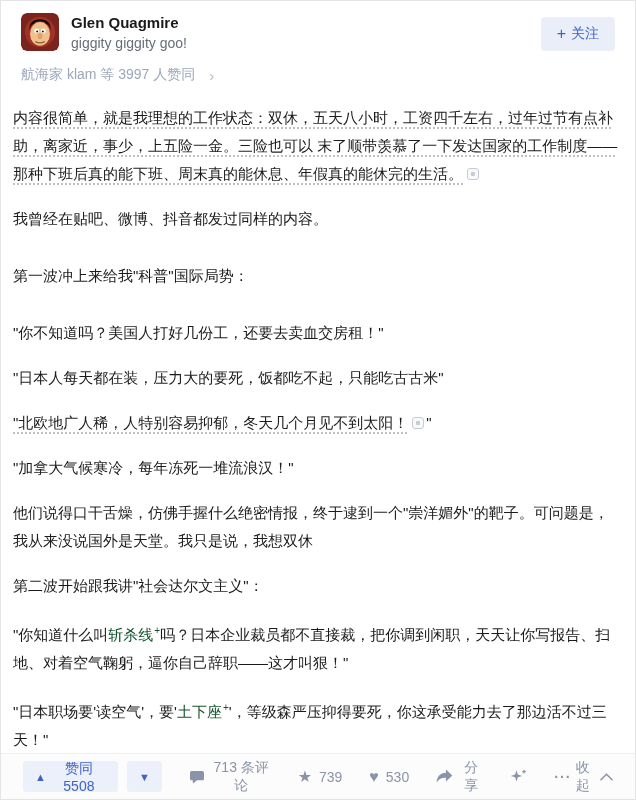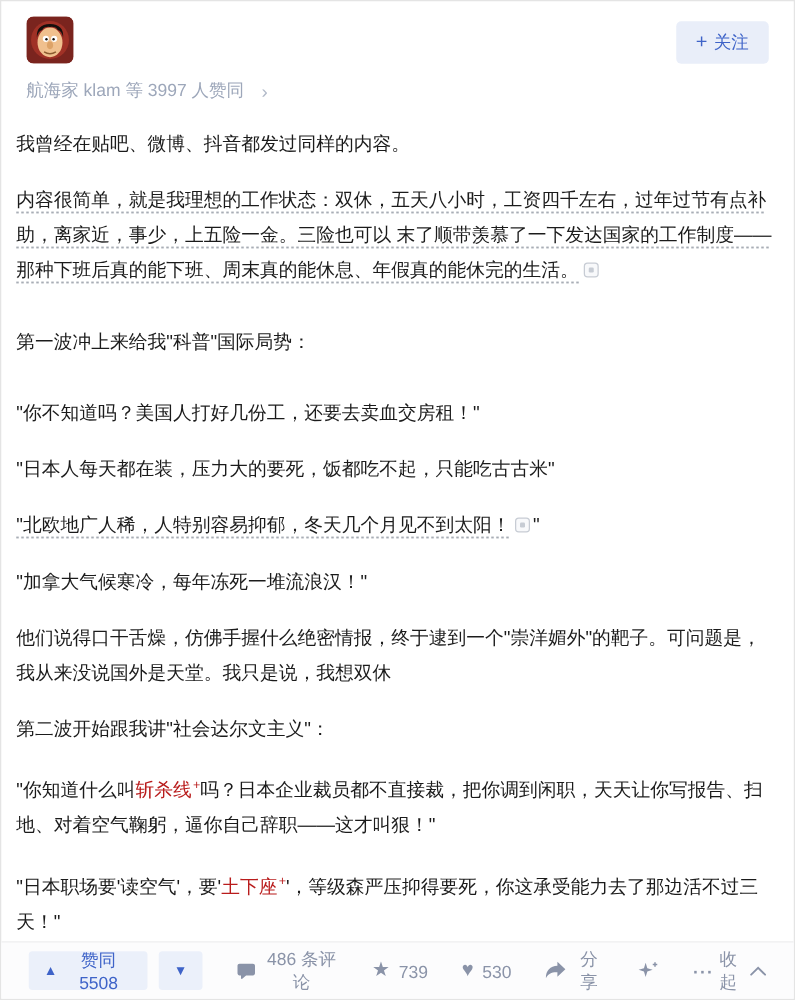--- a/index.html
+++ b/index.html
@@ -29,21 +29,21 @@
   }
   .endorse .chev { font-size:15px; color:#b2bac9; }
   
   .content { padding:20px 12px 60px 12px; font-size:15px; line-height:28px; color:#1b1b1b; }
   .content p { margin:0 0 17px 0; }
   .content p.gap { margin-top:29px; }
   .hl {
     text-decoration-line:underline; text-decoration-style:dotted;
     text-decoration-color:#a8adb5; text-underline-offset:5px; cursor:pointer;
   }
-  .tlink { color:#b91c1c; text-decoration:none; cursor:pointer; }
+  .tlink { color:#14532d; text-decoration:none; cursor:pointer; }
   .tlink sup { font-size:10px; margin-left:1px; }
   .marker {
     display:inline-block; width:12px; height:12px; margin:0 2px 0 4px;
     border:1px solid #c7ccd4; border-radius:3px; background:#f8f9fb;
     vertical-align:-1px; cursor:pointer; position:relative;
   }
   .marker::after {
     content:""; position:absolute; left:3px; top:3px; width:4px; height:4px;
     border-radius:1px; background:#c7ccd4;
   }
@@ -83,34 +83,38 @@
         <ellipse cx="20" cy="22" rx="10.5" ry="12.5" fill="#f0c08e"></ellipse>
         <path d="M9 18 Q8 7 20 6.5 Q32 7 31 18 Q30 12 26.5 11.5 Q25 8.5 20 9 Q15 8.5 13.5 11.5 Q10 12 9 18 Z" fill="#14100d"></path>
         <circle cx="16.5" cy="19" r="2.6" fill="#fff"></circle>
         <circle cx="23.5" cy="19" r="2.6" fill="#fff"></circle>
         <circle cx="17" cy="19.4" r="1" fill="#14100d"></circle>
         <circle cx="23" cy="19.4" r="1" fill="#14100d"></circle>
         <ellipse cx="20" cy="24.5" rx="2.6" ry="3.2" fill="#dda368"></ellipse>
         <path d="M15 30 Q20 33 25 30" stroke="#8a5a2e" stroke-width="1.2" fill="none"></path>
       </svg>
     </div>
+    <div class="hinfo">
+      <div class="uname">Glen Quagmire</div>
+      <div class="utag">giggity giggity goo!</div>
+    </div>
     <button class="follow-btn">
       <span class="follow-plus">+</span>
       <span>关注</span>
     </button>
   </div>
 
   <div class="endorse">
     <span>航海家 klam 等 3997 人赞同</span>
     <span class="chev">›</span>
   </div>
 
   <div class="content">
+      <p><span class="hl">内容很简单，就是我理想的工作状态：双休，五天八小时，工资四千左右，过年过节有点补助，离家近，事少，上五险一金。三险也可以 末了顺带羡慕了一下发达国家的工作制度——那种下班后真的能下班、周末真的能休息、年假真的能休完的生活。</span><span class="marker"></span></p>
       <p><span>我曾经在贴吧、微博、抖音都发过同样的内容。</span></p>
-      <p><span class="hl">内容很简单，就是我理想的工作状态：双休，五天八小时，工资四千左右，过年过节有点补助，离家近，事少，上五险一金。三险也可以 末了顺带羡慕了一下发达国家的工作制度——那种下班后真的能下班、周末真的能休息、年假真的能休完的生活。</span><span class="marker"></span></p>
       <p class="gap"><span>第一波冲上来给我"科普"国际局势：</span></p>
       <p class="gap"><span>"你不知道吗？美国人打好几份工，还要去卖血交房租！"</span></p>
       <p><span>"日本人每天都在装，压力大的要死，饭都吃不起，只能吃古古米"</span></p>
       <p><span class="hl">"北欧地广人稀，人特别容易抑郁，冬天几个月见不到太阳！</span><span class="marker"></span><span>"</span></p>
       <p><span>"加拿大气候寒冷，每年冻死一堆流浪汉！"</span></p>
       <p><span>他们说得口干舌燥，仿佛手握什么绝密情报，终于逮到一个"崇洋媚外"的靶子。可问题是，我从来没说国外是天堂。我只是说，我想双休</span></p>
       <p><span>第二波开始跟我讲"社会达尔文主义"：</span></p>
       <p><span>"你知道什么叫</span><a class="tlink">斩杀线<sup>+</sup></a><span>吗？日本企业裁员都不直接裁，把你调到闲职，天天让你写报告、扫地、对着空气鞠躬，逼你自己辞职——这才叫狠！"</span></p>
       <p><span>"日本职场要'读空气'，要'</span><a class="tlink">土下座<sup>+</sup></a><span>'，等级森严压抑得要死，你这承受能力去了那边活不过三天！"</span></p>
     </div>
@@ -123,21 +127,21 @@
     <button class="vote-btn downvote">
       <span class="tri">▼</span>
     </button>
 
     <button class="act">
       <span class="glyph">
         <svg width="16" height="16" viewBox="0 0 24 24">
             <path fill="#8a93a8" d="M4 3h16c1.4 0 2.5 1.1 2.5 2.5v9c0 1.4-1.1 2.5-2.5 2.5h-8.2l-4.6 4.1c-.6.5-1.5.1-1.5-.7V17H4c-1.4 0-2.5-1.1-2.5-2.5v-9C1.5 4.1 2.6 3 4 3z"></path>
           </svg>
       </span>
-      <span>486 条评论</span>
+      <span>713 条评论</span>
     </button>
 
     <button class="act">
       <span class="glyph">★</span>
       <span>739</span>
     </button>
 
     <button class="act">
       <span class="glyph">♥</span>
       <span>530</span>

